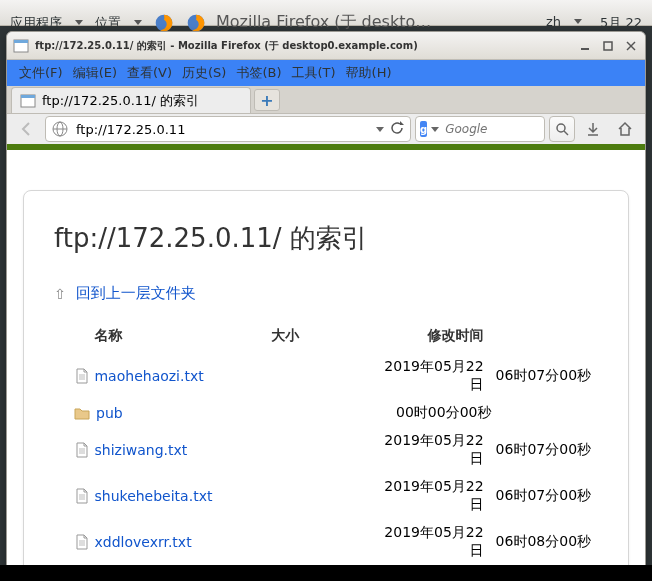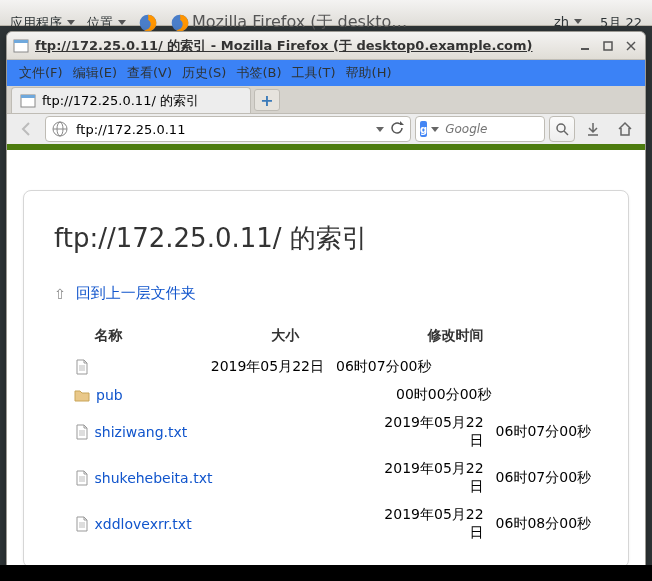--- a/index.html
+++ b/index.html
@@ -1,26 +1,26 @@
 <!DOCTYPE html>
 <html><head>
 <meta charset="utf-8">
 <style>
   * { box-sizing: border-box; font-family: "DejaVu Sans", Arial, sans-serif; }
   body { margin: 0; width: 652px; height: 581px; background: #2e3436; overflow: hidden; }
   .desktop-bar { height: 26px; background: linear-gradient(#f4f3f2,#e0ded9); display: flex; align-items: center; padding: 0 4px; font-size: 13px; color:#2e3436; border-bottom:1px solid #bab5ab; position: relative;}
-  .desktop-bar .item { padding: 0 6px; display:flex; align-items:center; gap:2px; cursor:pointer;margin-top:20px;}
+  .desktop-bar .item { padding: 0 6px; display:flex; align-items:center; gap:10px; cursor:pointer;margin-top:20px;}
   .caret { display:inline-block; width:0;height:0;border-left:4px solid transparent;border-right:4px solid transparent;border-top:5px solid #555; margin-left:3px;}
   .ff-icon { width:20px;height:20px; display:inline-block;}
   .desktop-right { position:absolute; right:4px; display:flex; align-items:flex-start; gap:6px;}
   
   .win { position:absolute; left:6px; top:31px; width:640px; height:540px; background:#ededed; border:1px solid #9c9a94; border-radius:6px 6px 0 0; box-shadow:0 3px 10px rgba(0,0,0,0.3);}
   .titlebar { height:28px; background:linear-gradient(#f4f3f2,#e0ddd6); border-bottom:1px solid #bfbcb5; display:flex; align-items:center; padding:0 6px; border-radius:6px 6px 0 0; position:relative;}
   .title-icon { width:16px;height:16px; margin-right:6px;}
-  .titlebar-text { font-size:13px; color:#333; font-weight:bold; white-space:nowrap; overflow:hidden; text-overflow:ellipsis; flex:1;text-decoration:underline;}
+  .titlebar-text { font-size:10px; color:#333; font-weight:bold; white-space:nowrap; overflow:hidden; text-overflow:ellipsis; flex:1;}
   .win-controls { display:flex; gap:10px; position:absolute; right:8px;}
   .win-controls span { width:13px; height:13px; display:flex; align-items:center; justify-content:center; color:#555; cursor:pointer; font-size:12px;}
   
   .menubar { height:26px; display:flex; align-items:center; padding:0 8px; gap:2px; font-size:13px; color:#2e3436; background:#3b82f6;}
   .menubar .menu { padding:2px 4px; cursor:pointer;}
   
   .tabs { height:28px; background:#d6d3cd; border-bottom:1px solid #bfbcb5; display:flex; align-items:flex-end; padding-left:4px;}
   .tab { height:26px; min-width:240px; background:#ededed; border:1px solid #bfbcb5; border-bottom:none; border-radius:4px 4px 0 0; display:flex; align-items:center; padding:0 8px; font-size:13px; gap:6px; margin-right:-1px;}
   .tab-icon { width:16px;height:16px;}
   .new-tab { width:26px; height:22px; background:#e6e3dd; border:1px solid #bfbcb5; border-radius:3px; display:flex; align-items:center; justify-content:center; margin-left:4px; margin-bottom:2px; color:#3b7ab9; font-weight:bold; cursor:pointer;}
@@ -203,20 +203,21 @@
             <div class="row">
               <div class="c-ico">
                 <svg class="fi" viewBox="0 0 16 16">
                   <path d="M3 1h7l3 3v11H3z" fill="#fff" stroke="#999"></path>
                   <path d="M10 1v3h3" fill="none" stroke="#999"></path>
                   <line x1="5" y1="7" x2="11" y2="7" stroke="#bbb"></line>
                   <line x1="5" y1="9" x2="11" y2="9" stroke="#bbb"></line>
                   <line x1="5" y1="11" x2="11" y2="11" stroke="#bbb"></line>
                 </svg>
               </div>
+              <div class="c-name"><a>maohehaozi.txt</a></div>
               <div class="c-size"></div>
               <div class="c-date">2019年05月22日</div>
               <div class="c-time">06时07分00秒</div>
             </div>
             <div class="row">
               <div class="c-ico">
                 <svg class="fi" viewBox="0 0 16 16">
                   <path d="M1 4h5l2 2h7v8H1z" fill="#e9c88a" stroke="#c9a558"></path>
                 </svg>
               </div>

